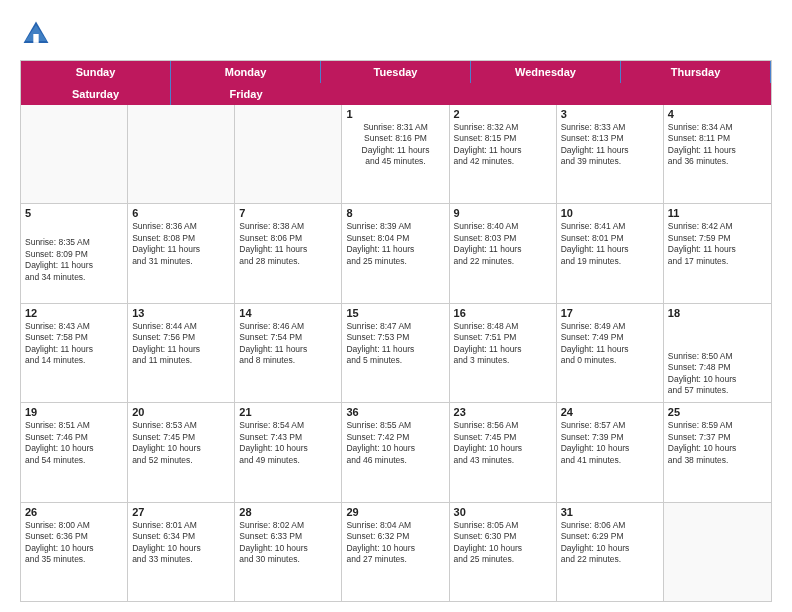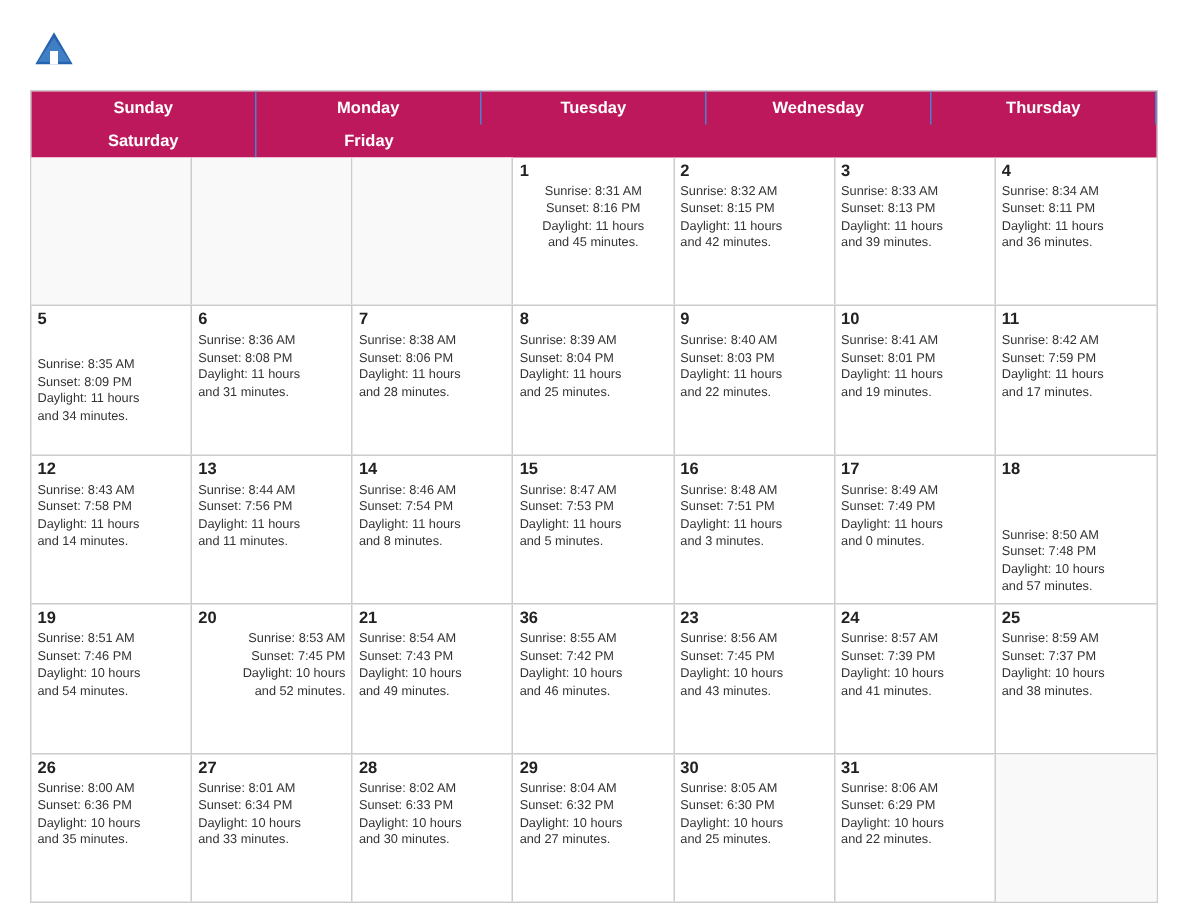--- a/index.html
+++ b/index.html
@@ -276,21 +276,21 @@
         <div class="cal-row">
           <div class="cal-cell">
             <div class="day-num">19</div>
             <div class="cell-text" style="white-space: pre-line;">Sunrise: 8:51 AM
 Sunset: 7:46 PM
 Daylight: 10 hours
 and 54 minutes.</div>
           </div>
           <div class="cal-cell">
             <div class="day-num">20</div>
-            <div class="cell-text" style="white-space: pre-line; text-align: right;">Sunrise: 8:53 AM
+            <div class="cell-text" style="white-space: pre-line;">Sunrise: 8:53 AM
 Sunset: 7:45 PM
 Daylight: 10 hours
 and 52 minutes.</div>
           </div>
           <div class="cal-cell">
             <div class="day-num">21</div>
             <div class="cell-text" style="white-space: pre-line;">Sunrise: 8:54 AM
 Sunset: 7:43 PM
 Daylight: 10 hours
 and 49 minutes.</div>

